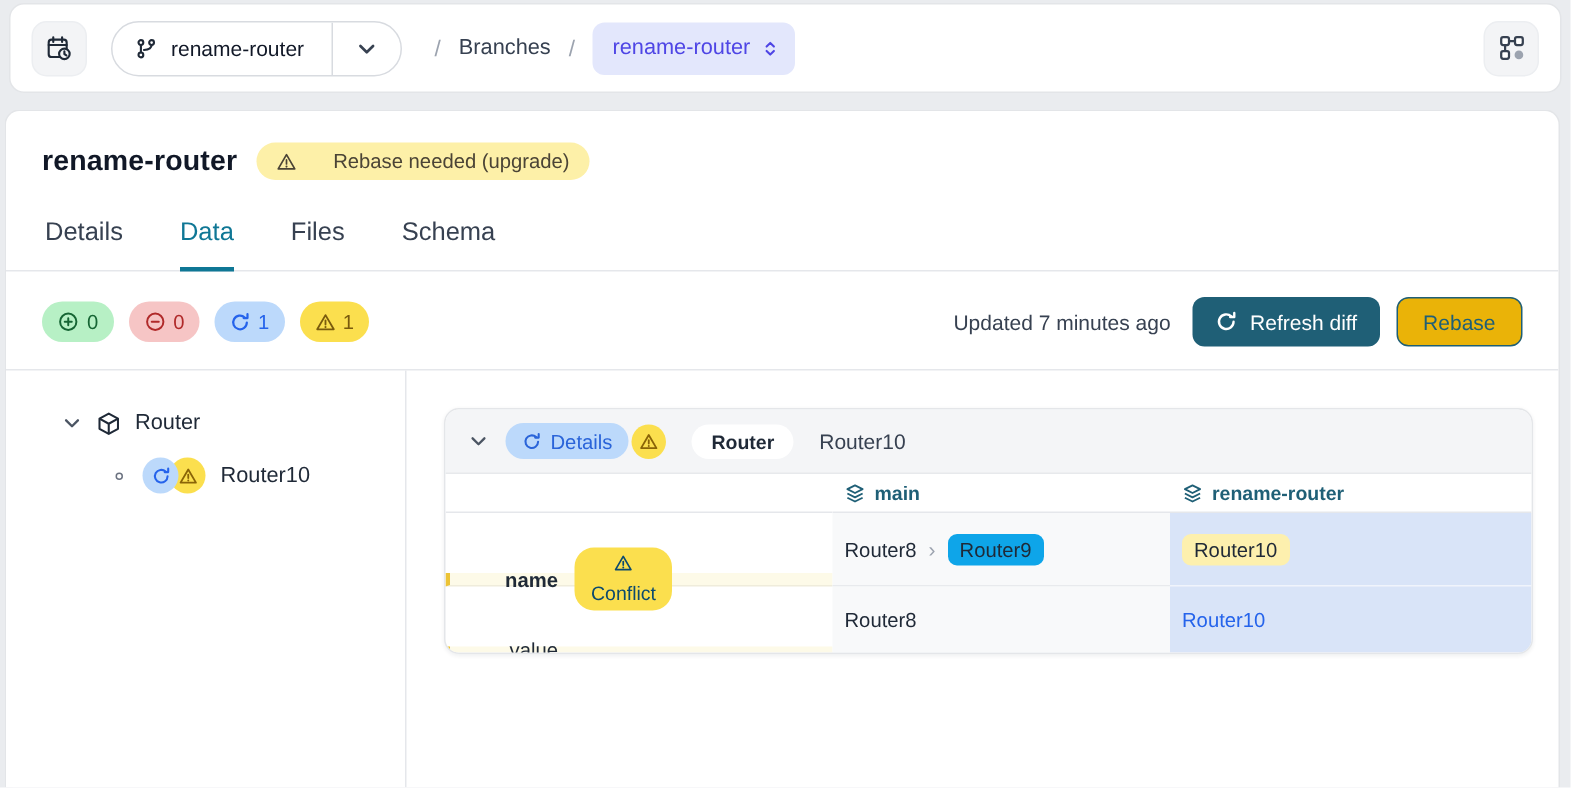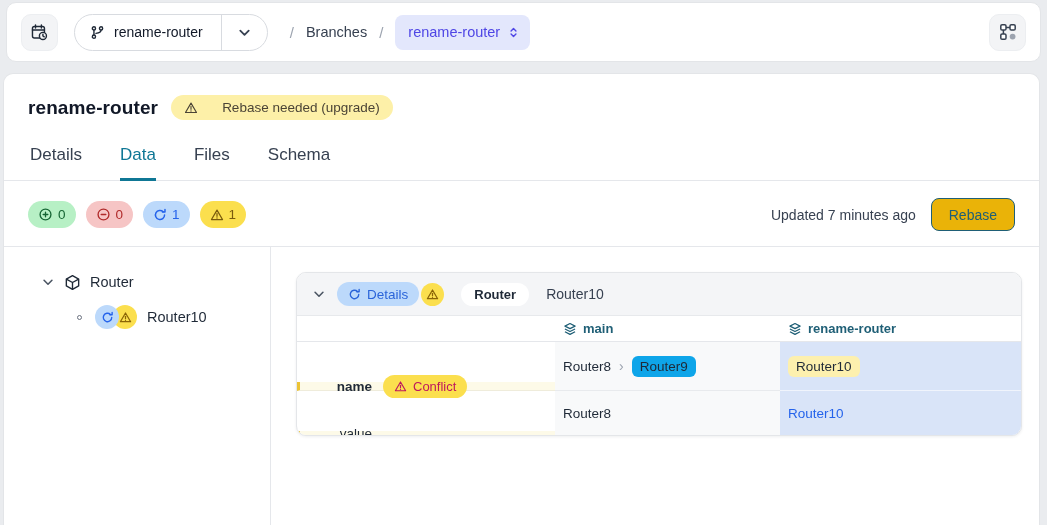--- a/index.html
+++ b/index.html
@@ -97,21 +97,21 @@
   .pill-type { background:#fff; border-radius:13px; padding:4px 13px; font-size:13px; font-weight:700; color:#1f2937; margin-left:6px; }
   .obj-name { font-size:14px; color:#374151; margin-left:6px; }
 
   .diff-table { display:grid; grid-template-columns:258px 225px 1fr; grid-template-rows:26px 49px 44px; }
   .th { display:flex; align-items:center; gap:6px; padding-left:8px; font-size:13px; font-weight:700; color:var(--accent-teal,#1f5f76); background:#fff; border-bottom:1px solid #e5e7eb; }
   .cell { display:flex; align-items:center; font-size:13.5px; color:#1f2937; }
   .cell-field { background:var(--field-col-yellow,#fdfae8); border-left:3px solid var(--stripe-yellow,#ecc335); padding-left:28px; gap:11px;margin-top:40px; }
   .cell-field.r1 { border-bottom:1px solid rgba(0,0,0,.055); }
   .field-label { min-width:44px; text-align:right; }
   .r1 .field-label { font-weight:700; }
-  .conflict-badge { display:flex; align-items:center; gap:6px; background:var(--conflict-yellow,#fbdf4e); color:#be185d; border-radius:13px; padding:4px 11px; font-size:13px; }
+  .conflict-badge { display:flex; align-items:center; gap:6px; background:var(--conflict-yellow,#fbdf4e); color:#0c4a6e; border-radius:13px; padding:4px 11px; font-size:13px;flex-direction:column; }
   .cell-base { background:#f8f9fa; padding-left:8px; gap:8px;align-items:center; }
   .cell-base.r1 { border-bottom:1px solid #e8eaed; }
   .cell-branch { background:var(--branch-col-blue,#d9e4f8); padding-left:8px; }
   .cell-branch.r1 { border-bottom:1px solid rgba(255,255,255,.6); }
   .hl-a { background:#0ea5e9; border-radius:6px; padding:3px 8px; }
   .hl-b { background:#fdf0ae; border-radius:6px; padding:3px 8px; }
   .chg-arrow { color:#9ca3af; font-size:14px; }
   .branch-new { color:#2563eb; }
 </style>
 </head>
@@ -240,20 +240,29 @@
             <path d="M8 6.4v3.1" stroke-linecap="round"></path>
             <circle cx="8" cy="11.5" r=".8" fill="currentColor" stroke="none"></circle>
           </svg>
       </span>
       <span>1</span>
     </span>
 
     <div class="spacer"></div>
 
     <span class="updated-text">Updated 7 minutes ago</span>
+    <button class="btn-primary">
+      <span>
+        <svg width="15" height="15" viewBox="0 0 16 16" fill="none" stroke="#fff" stroke-width="1.7" stroke-linecap="round">
+            <path d="M13.2 8A5.2 5.2 0 1 1 11.6 4.2"></path>
+            <path d="M13.7 1.7v2.9h-2.9" stroke-linejoin="round"></path>
+          </svg>
+      </span>
+      <span>Refresh diff</span>
+    </button>
     <button class="btn-outline">Rebase</button>
   </div>
 
   <div class="content">
 
     <div class="sidebar">
       <div class="tree-row1">
         <span style="color:#4b5563;">
           <svg width="14" height="14" viewBox="0 0 16 16">
               <path d="M3.5 6l4.5 4.5L12.5 6" fill="none" stroke="currentColor" stroke-width="1.8" stroke-linecap="round" stroke-linejoin="round"></path>

